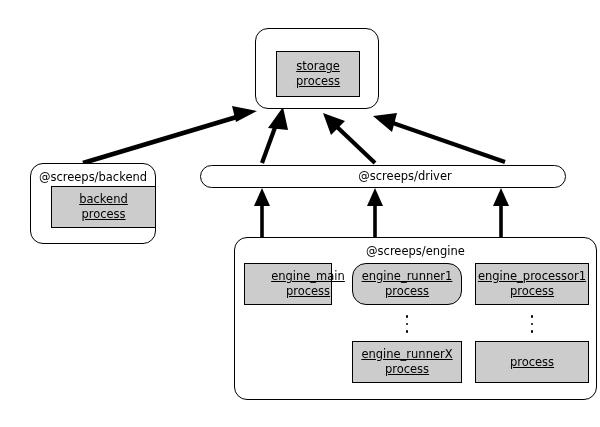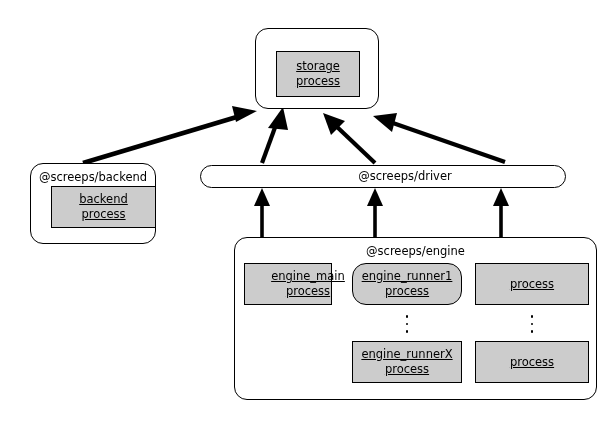--- a/index.html
+++ b/index.html
@@ -180,20 +180,21 @@
       <span>engine_main</span>
       <span>process</span>
     </div>
 
     <div class="process" id="proc-engine-runner1">
       <span>engine_runner1</span>
       <span>process</span>
     </div>
 
     <div class="process" id="proc-engine-processor1">
+      <span>engine_processor1</span>
       <span>process</span>
     </div>
 
     <div class="vdots" id="dots-runner">
       <i></i>
         <i></i>
         <i></i>
     </div>
     <div class="vdots" id="dots-processor">
       <i></i>

